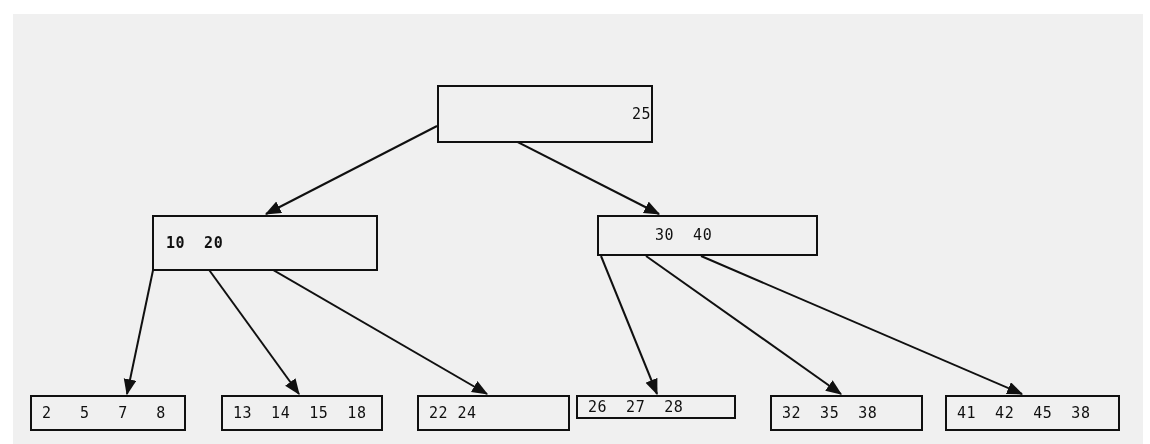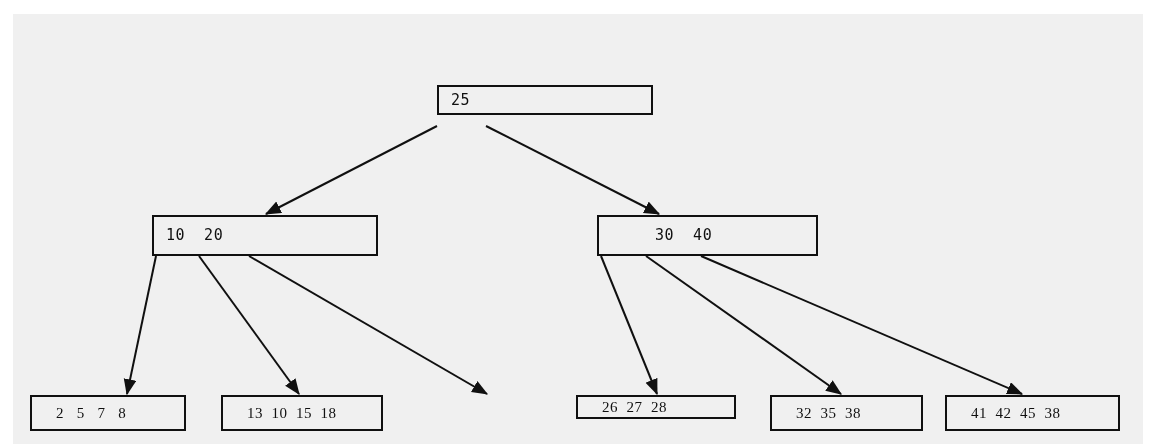--- a/index.html
+++ b/index.html
@@ -48,22 +48,21 @@
   .node-keys {
     display: block;
     white-space: pre;
     padding-left: 12px;
     font-size: 15px;
     line-height: 1;
     color: #101010;
     letter-spacing: 0.5px;
   }
   .leaf .node-keys {
-    padding-left: 24px;
-    font-family: Liberation Serif, serif;
+    padding-left: 10px;
   }
 </style>
 </head>
 <body>
 
 <div id="tree-figure">
 
   <div id="canvas-bg"></div>
 
   <svg id="edges-layer" viewBox="0 0 1150 444" width="1150" height="444" xmlns="http://www.w3.org/2000/svg">
@@ -80,40 +79,43 @@
       <line x1="156" y1="256" x2="127" y2="394"></line>
       <line x1="199" y1="256" x2="299" y2="394"></line>
       <line x1="249" y1="256" x2="487" y2="394"></line>
 
       <line x1="601" y1="256" x2="657" y2="394"></line>
       <line x1="646" y1="256" x2="841" y2="394"></line>
       <line x1="701" y1="256" x2="1022" y2="394"></line>
     </g>
   </svg>
 
-  <div class="node root" style="left:437px; top:85px; width:216px; height:30px;">
+  <div class="node root" style="left:437px; top:85px; width:216px; height:58px;justify-content:flex-end;">
     <span class="node-keys">25</span>
   </div>
 
-  <div class="node internal" style="left:152px; top:215px; width:226px; height:41px;">
+  <div class="node internal" style="left:152px; top:215px; width:226px; height:56px;font-weight:bold;">
     <span class="node-keys">10  20</span>
   </div>
 
   <div class="node internal" style="left:597px; top:215px; width:221px; height:41px;padding-left:44px;">
     <span class="node-keys">30  40</span>
   </div>
 
   <div class="node leaf" style="left:30px; top:395px; width:156px; height:36px;">
     <span class="node-keys">2   5   7   8</span>
   </div>
 
   <div class="node leaf" style="left:221px; top:395px; width:162px; height:36px;">
-    <span class="node-keys">13  10  15  18</span>
+    <span class="node-keys">13  14  15  18</span>
   </div>
 
+  <div class="node leaf" style="left:417px; top:395px; width:153px; height:36px;">
+    <span class="node-keys">22 24</span>
+  </div>
 
   <div class="node leaf" style="left:576px; top:395px; width:160px; height:24px;">
     <span class="node-keys">26  27  28</span>
   </div>
 
   <div class="node leaf" style="left:770px; top:395px; width:153px; height:36px;">
     <span class="node-keys">32  35  38</span>
   </div>
 
   <div class="node leaf" style="left:945px; top:395px; width:175px; height:36px;">

